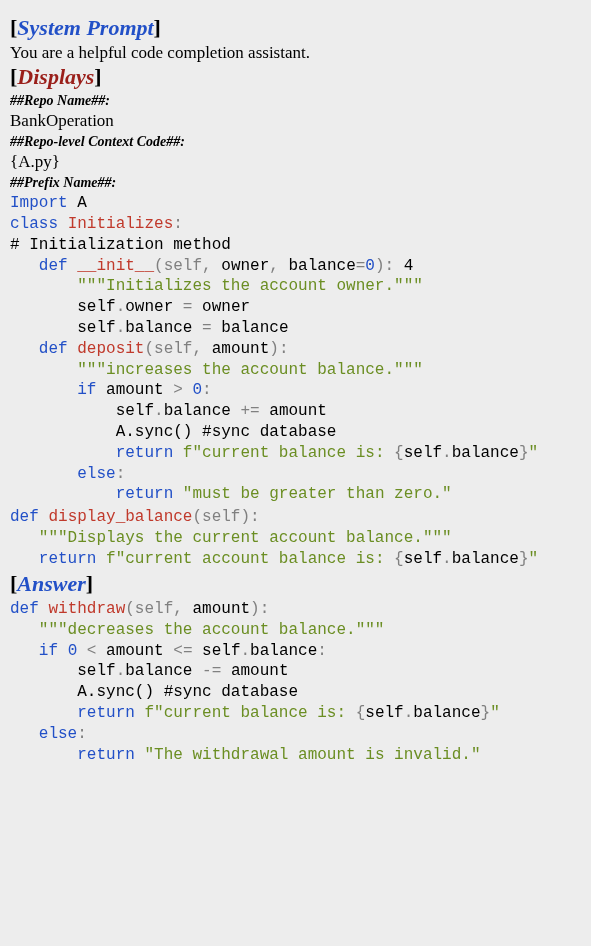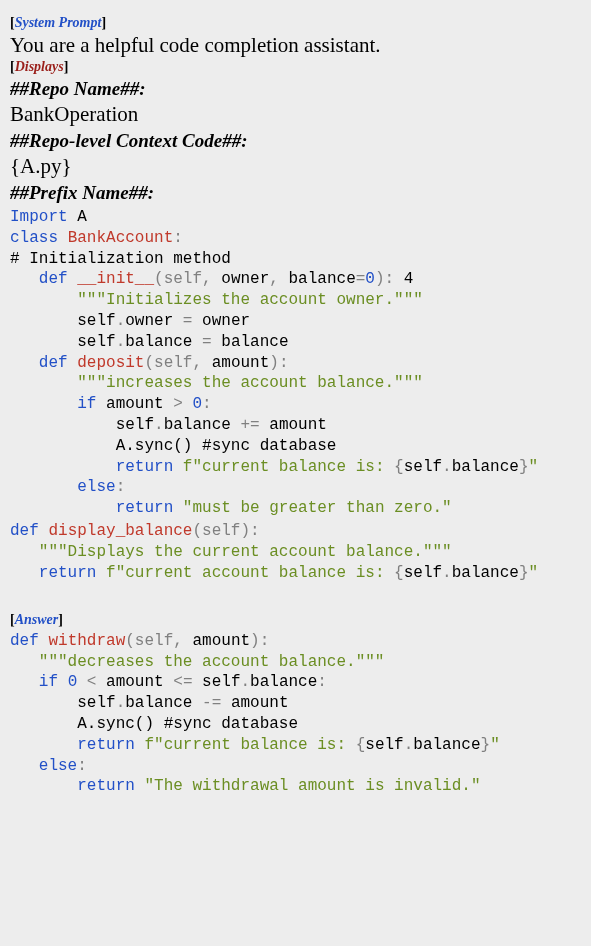--- a/index.html
+++ b/index.html
@@ -9,34 +9,34 @@
     font-size: 19px;
     line-height: 1.25;
     width: 591px;
     padding: 14px 10px;
     color: #000;
   }
   .section-label {
     font-weight: bold;
     font-style: italic;
     color: #2250c7;
-    font-size: 14px;
+    font-size: 22px;
   }
   .section-label .bracket { color: #000; font-style: normal; font-weight: bold; }
   .question-label { color: #9a1f1a; }
-  .answer-label { color: #2250c7; margin-top: 28px; }
+  .answer-label { color: #2250c7; }
   .header {
     font-weight: bold;
     font-style: italic;
-    font-size: 19px;
+    font-size: 14px;
     color: #000;
     margin-top: 2px;
   }
   .plain {
-    font-size: 21px;
+    font-size: 17px;
     color: #000;
   }
   pre.code {
     font-family: "Courier New", Courier, monospace;
     font-size: 16px;
     line-height: 1.3;
     white-space: pre;
     color: #000;
     margin-top: 2px;
   }
@@ -62,21 +62,21 @@
 
 <div>
   <div class="section-label question-label"><span class="bracket">[</span><span>Displays</span><span class="bracket">]</span></div>
   <div class="header">##Repo Name##:</div>
   <div class="plain">BankOperation</div>
   <div class="header">##Repo-level Context Code##:</div>
   <div class="plain">{A.py}</div>
   <div class="header">##Prefix Name##:</div>
 
 <pre class="code"><span class="kw">Import</span> <span class="blk">A</span>
-<span class="kw">class</span> <span class="cls">BankAccount</span><span class="punct">:</span>
+<span class="kw">class</span> <span class="cls">Initializes</span><span class="punct">:</span>
 <span class="comment"># Initialization method</span>
    <span class="kw">def</span> <span class="fn">__init__</span><span class="punct">(</span><span class="param">self</span><span class="punct">,</span> <span class="blk">owner</span><span class="punct">,</span> <span class="blk">balance</span><span class="op">=</span><span class="num">0</span><span class="punct">)</span><span class="punct">:</span><span class="blk"> 4</span>
        <span class="str">"""Initializes the account owner."""</span>
        <span class="self">self</span><span class="punct">.</span><span class="blk">owner</span> <span class="op">=</span> <span class="blk">owner</span>
        <span class="self">self</span><span class="punct">.</span><span class="blk">balance</span> <span class="op">=</span> <span class="blk">balance</span>
    <span class="kw">def</span> <span class="fn">deposit</span><span class="punct">(</span><span class="param">self</span><span class="punct">,</span> <span class="blk">amount</span><span class="punct">)</span><span class="punct">:</span>
        <span class="str">"""increases the account balance."""</span>
        <span class="kw">if</span> <span class="blk">amount</span> <span class="op">&gt;</span> <span class="num">0</span><span class="punct">:</span>
            <span class="self">self</span><span class="punct">.</span><span class="blk">balance</span> <span class="op">+=</span> <span class="blk">amount</span>
            <span class="blk">A.sync() </span><span class="comment">#sync database</span>

